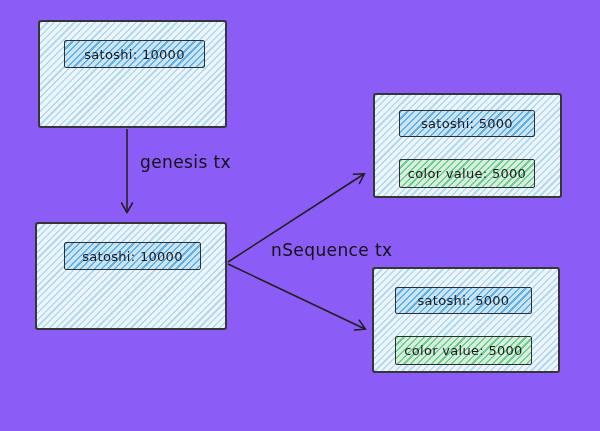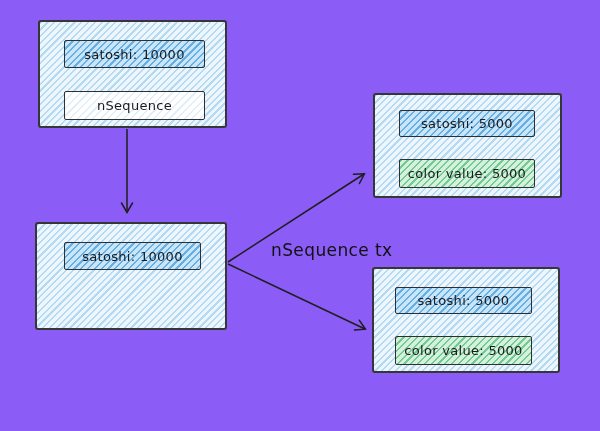--- a/index.html
+++ b/index.html
@@ -74,23 +74,20 @@
     </g>
     <g>
       <line x1="228" y1="264" x2="365" y2="329" stroke="#1e1e1e" stroke-width="1.5" marker-end="url(#arrowhead)"></line>
     </g>
   </svg>
 
   <div class="node" style="left:38px; top:20px; width:189px; height:108px;">
     <div class="field field-satoshi" style="left:24px; top:18px; width:141px; height:28px;">
       <span>satoshi: 10000</span>
     </div>
-    <div class="field field-plain" style="left:24px; top:69px; width:141px; height:29px;">
-      <span>nSequence</span>
-    </div>
   </div>
 
   <div class="node" style="left:35px; top:222px; width:192px; height:108px;">
     <div class="field field-satoshi" style="left:27px; top:18px; width:137px; height:28px;">
       <span>satoshi: 10000</span>
     </div>
   </div>
 
   <div class="node" style="left:373px; top:93px; width:189px; height:105px;">
     <div class="field field-satoshi" style="left:24px; top:15px; width:136px; height:27px;">
@@ -103,15 +100,16 @@
 
   <div class="node" style="left:372px; top:267px; width:188px; height:106px;">
     <div class="field field-satoshi" style="left:21px; top:18px; width:137px; height:27px;">
       <span>satoshi: 5000</span>
     </div>
     <div class="field field-color" style="left:21px; top:67px; width:137px; height:29px;">
       <span>color value: 5000</span>
     </div>
   </div>
 
+  <div class="edge-label" style="left:140px; top:152px;">genesis tx</div>
   <div class="edge-label" style="left:271px; top:240px;">nSequence tx</div>
 
 </div>
 
 </body></html>

